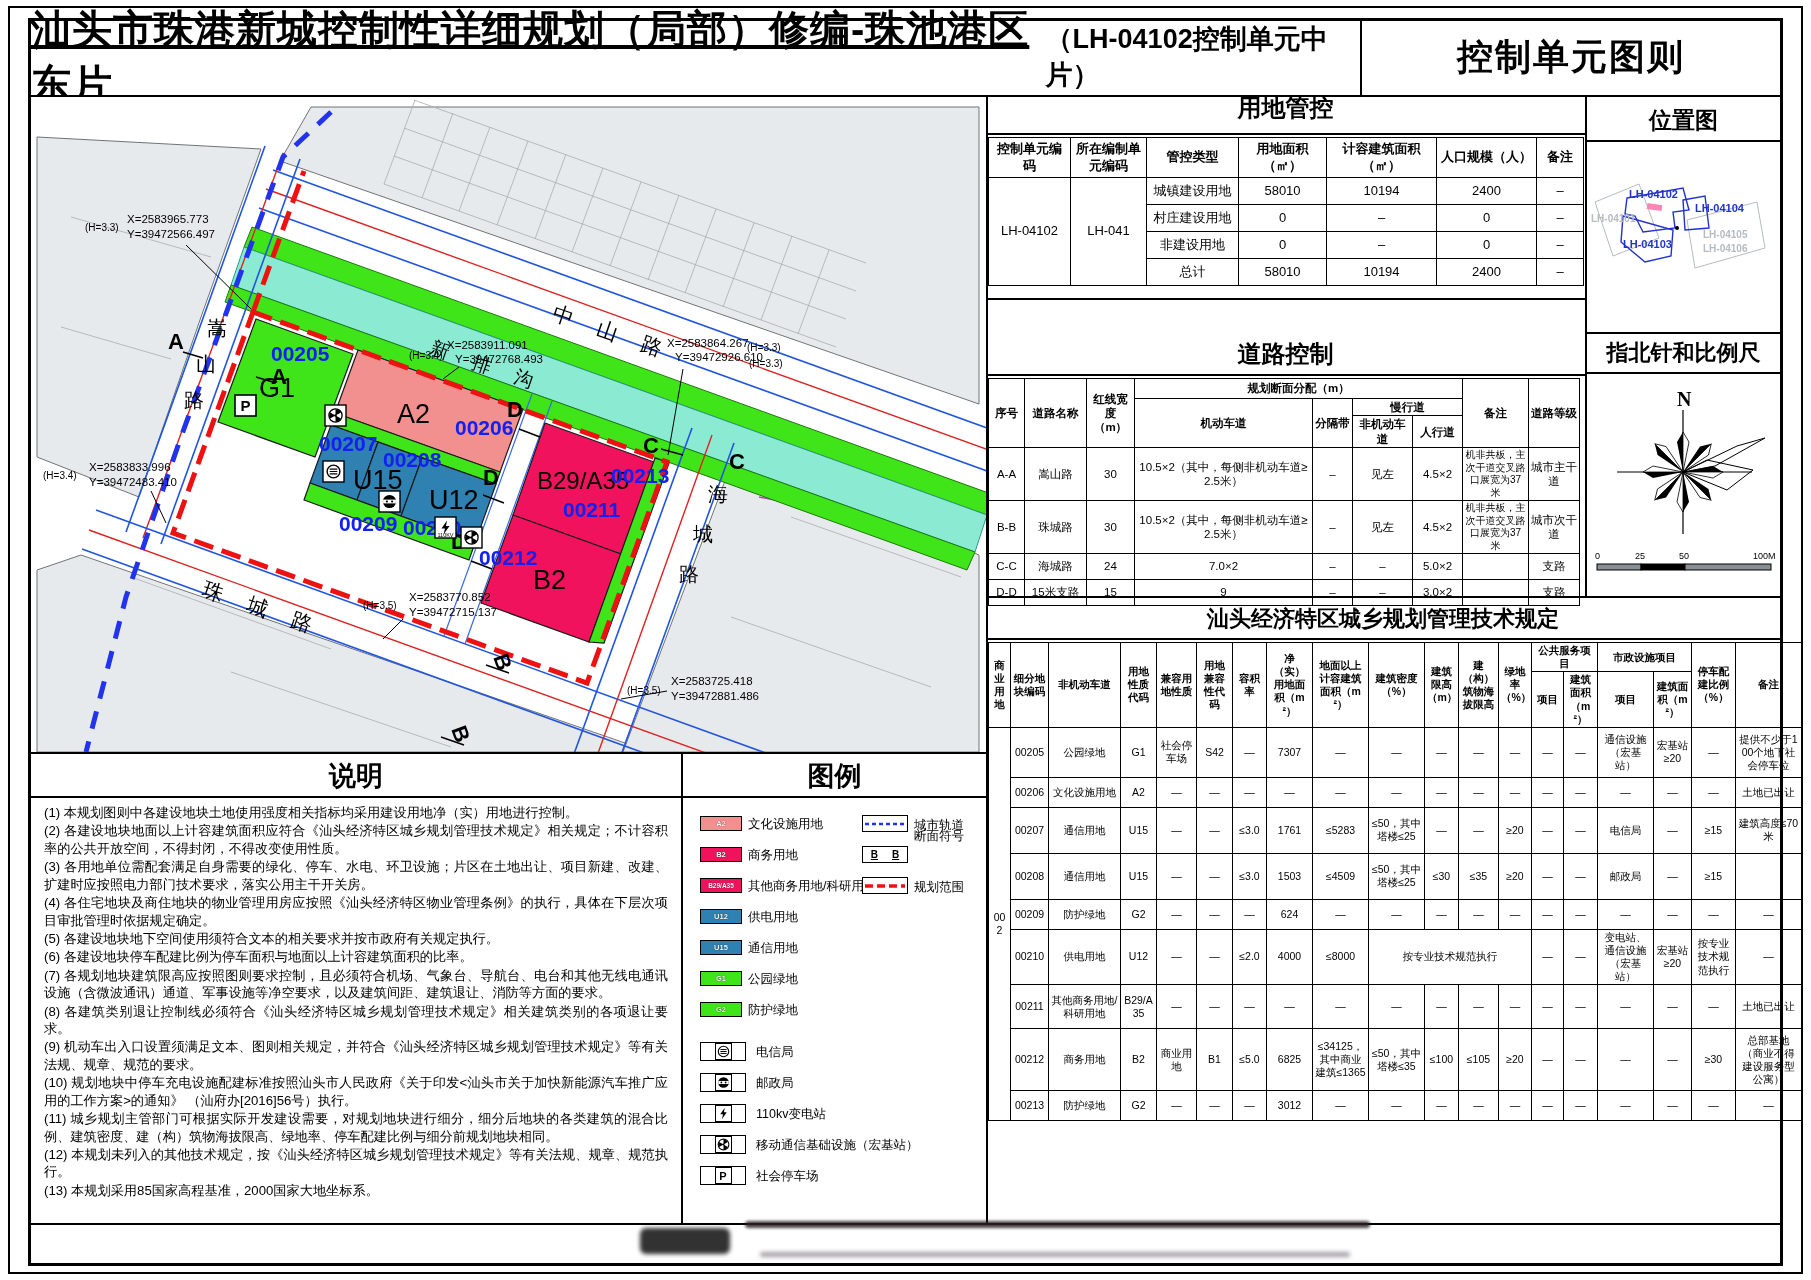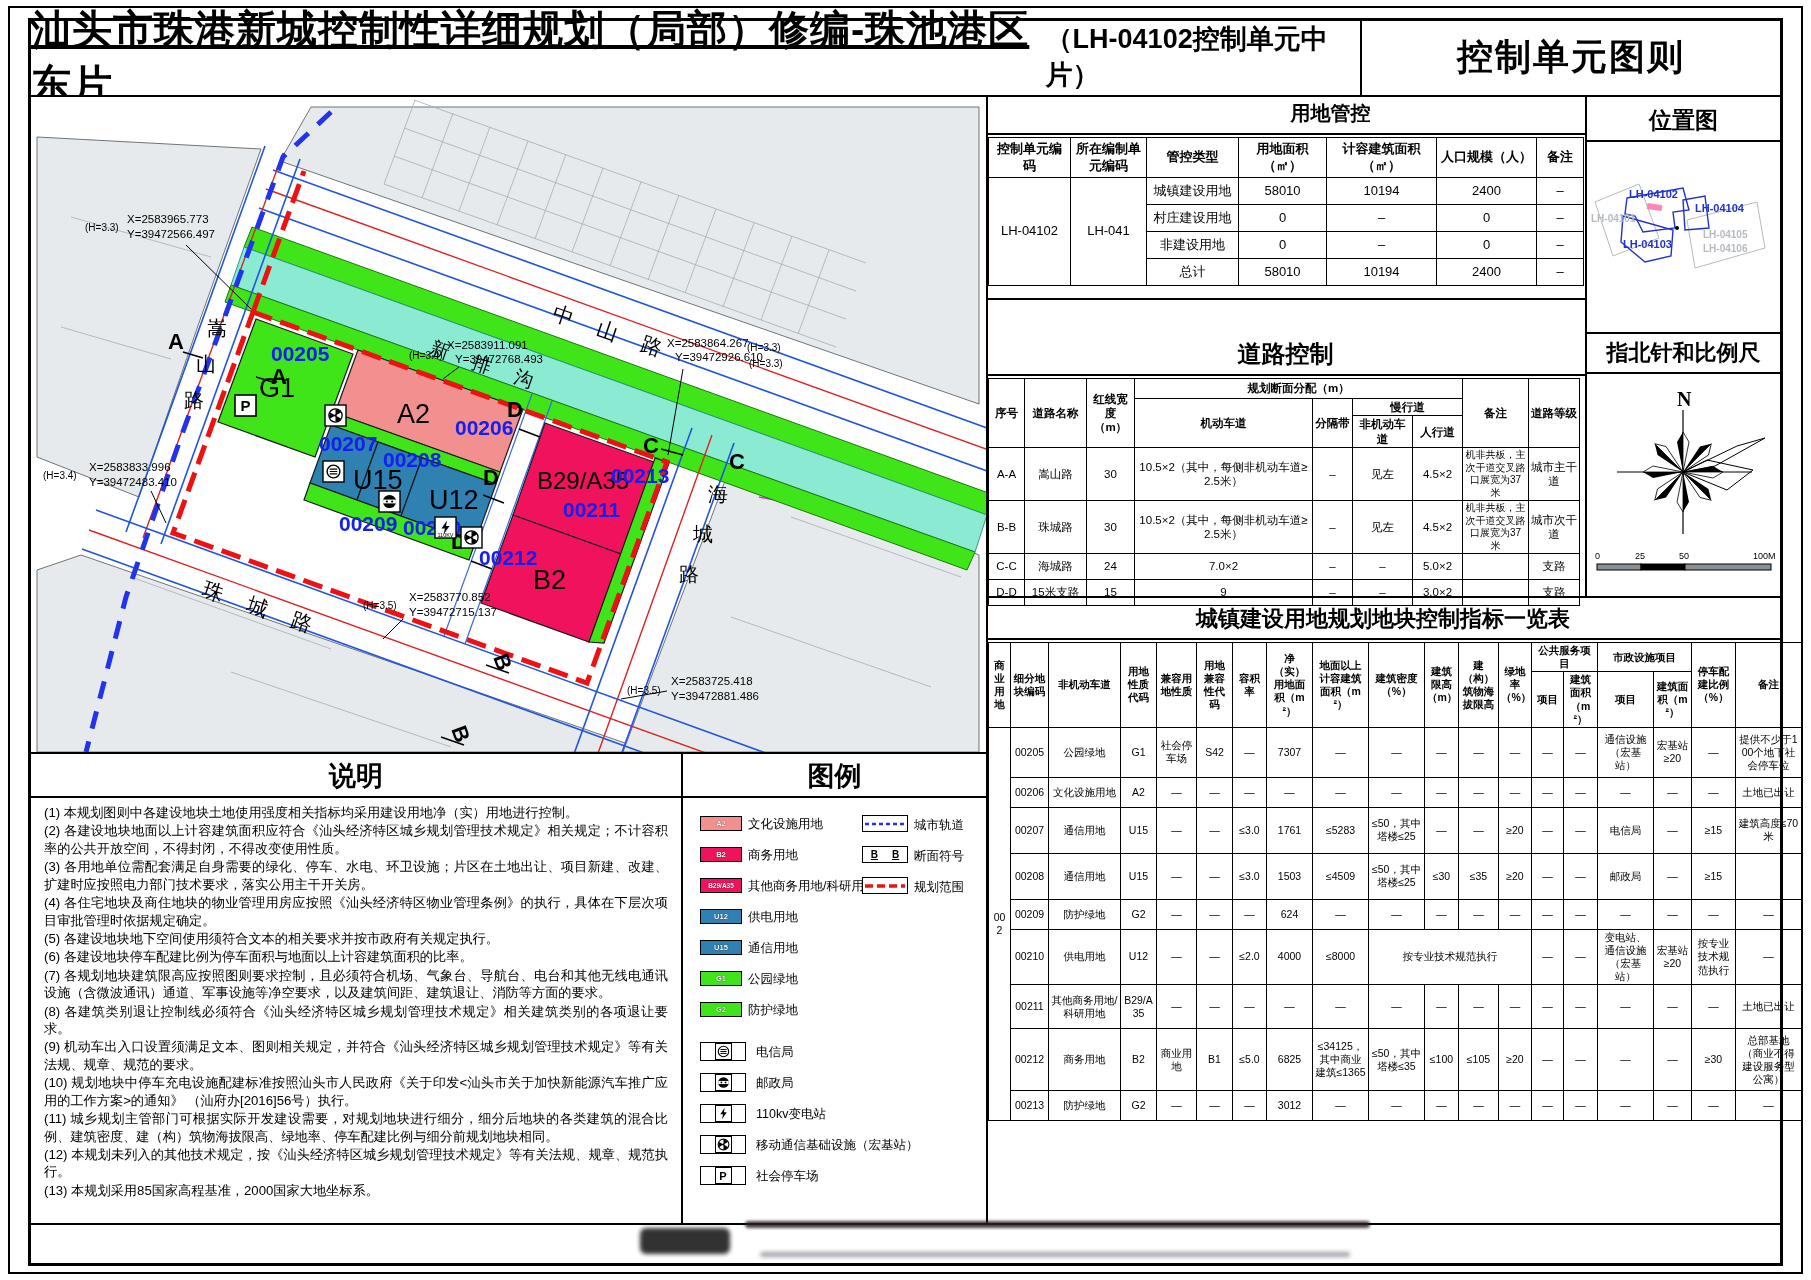--- a/index.html
+++ b/index.html
@@ -338,21 +338,21 @@
     <svg width="40" height="8">
         <line x1="0" y1="4" x2="40" y2="4" stroke="#2233ee" stroke-width="2.5" stroke-dasharray="4 3"></line>
       </svg>
   </div>
   <div class="abs legend-label" style="left:914px;top:817px;">城市轨道</div>
   <div class="lg-samp" style="left:862px;top:846px;font-size:10px;font-weight:bold;">
     <span style="text-decoration:underline;">B</span>
     <span style="width:14px;"></span>
     <span style="text-decoration:underline;">B</span>
   </div>
-  <div class="abs legend-label" style="left:914px;top:848px;">断面符号</div>
+  <div class="abs legend-label" style="left:914px;top:828px;">断面符号</div>
   <div class="lg-samp" style="left:862px;top:877px;">
     <svg width="40" height="8">
         <line x1="0" y1="4" x2="40" y2="4" stroke="#ee1111" stroke-width="3.5" stroke-dasharray="8 4"></line>
       </svg>
   </div>
   <div class="abs legend-label" style="left:914px;top:879px;">规划范围</div>
 
   <div class="fac-out" style="left:700px;top:1042px;">
     <span class="fac-in">
         <svg width="13" height="13" viewBox="0 0 16 16">
@@ -388,21 +388,21 @@
   <div class="fac-out" style="left:700px;top:1166px;">
     <span class="fac-in" style="font-size:11px;font-weight:bold;">
         <span>P</span>
       </span>
   </div>
   <div class="abs legend-label" style="left:756px;top:1168px;">社会停车场</div>
 
   <div class="vline" style="left:986px;top:95px;height:1128px;"></div>
   <div class="vline" style="left:1585px;top:95px;height:501px;"></div>
 
-  <div class="abs sec-title" style="left:988px;top:100px;width:595px;font-size:20px;padding-left:45px;">
+  <div class="abs sec-title" style="left:988px;top:92px;width:595px;font-size:24px;">
     <span>用地管控</span>
   </div>
   <div class="hline" style="left:986px;top:133px;width:599px;"></div>
   <table class="t-landuse abs" style="left:988px;top:137px;">
     <colgroup>
         <col style="width:82px">
         <col style="width:76px">
         <col style="width:92px">
         <col style="width:88px">
         <col style="width:110px">
@@ -596,21 +596,21 @@
         <text x="166" y="185" font-size="9">100M</text>
         <rect x="10" y="190" width="44" height="6" fill="#8a8f93" stroke="#000" stroke-width="1"></rect>
         <rect x="54" y="190" width="44" height="6" fill="#000" stroke="#000" stroke-width="1"></rect>
         <rect x="98" y="190" width="86" height="6" fill="#8a8f93" stroke="#000" stroke-width="1"></rect>
       </g>
     </svg>
   </div>
 
   <div class="hline" style="left:986px;top:596px;width:794px;"></div>
   <div class="abs sec-title" style="left:988px;top:604px;width:790px;font-size:22px;">
-    <span>城镇建设用地规划地块控制指标一览表</span>
+    <span>汕头经济特区城乡规划管理技术规定</span>
   </div>
   <div class="hline" style="left:986px;top:638px;width:794px;"></div>
   <table class="t-plot abs" style="left:988px;top:642px;width:792px;">
     <colgroup>
       <col style="width:22px">
         <col style="width:38px">
         <col style="width:72px">
         <col style="width:36px">
       <col style="width:40px">
         <col style="width:36px">

